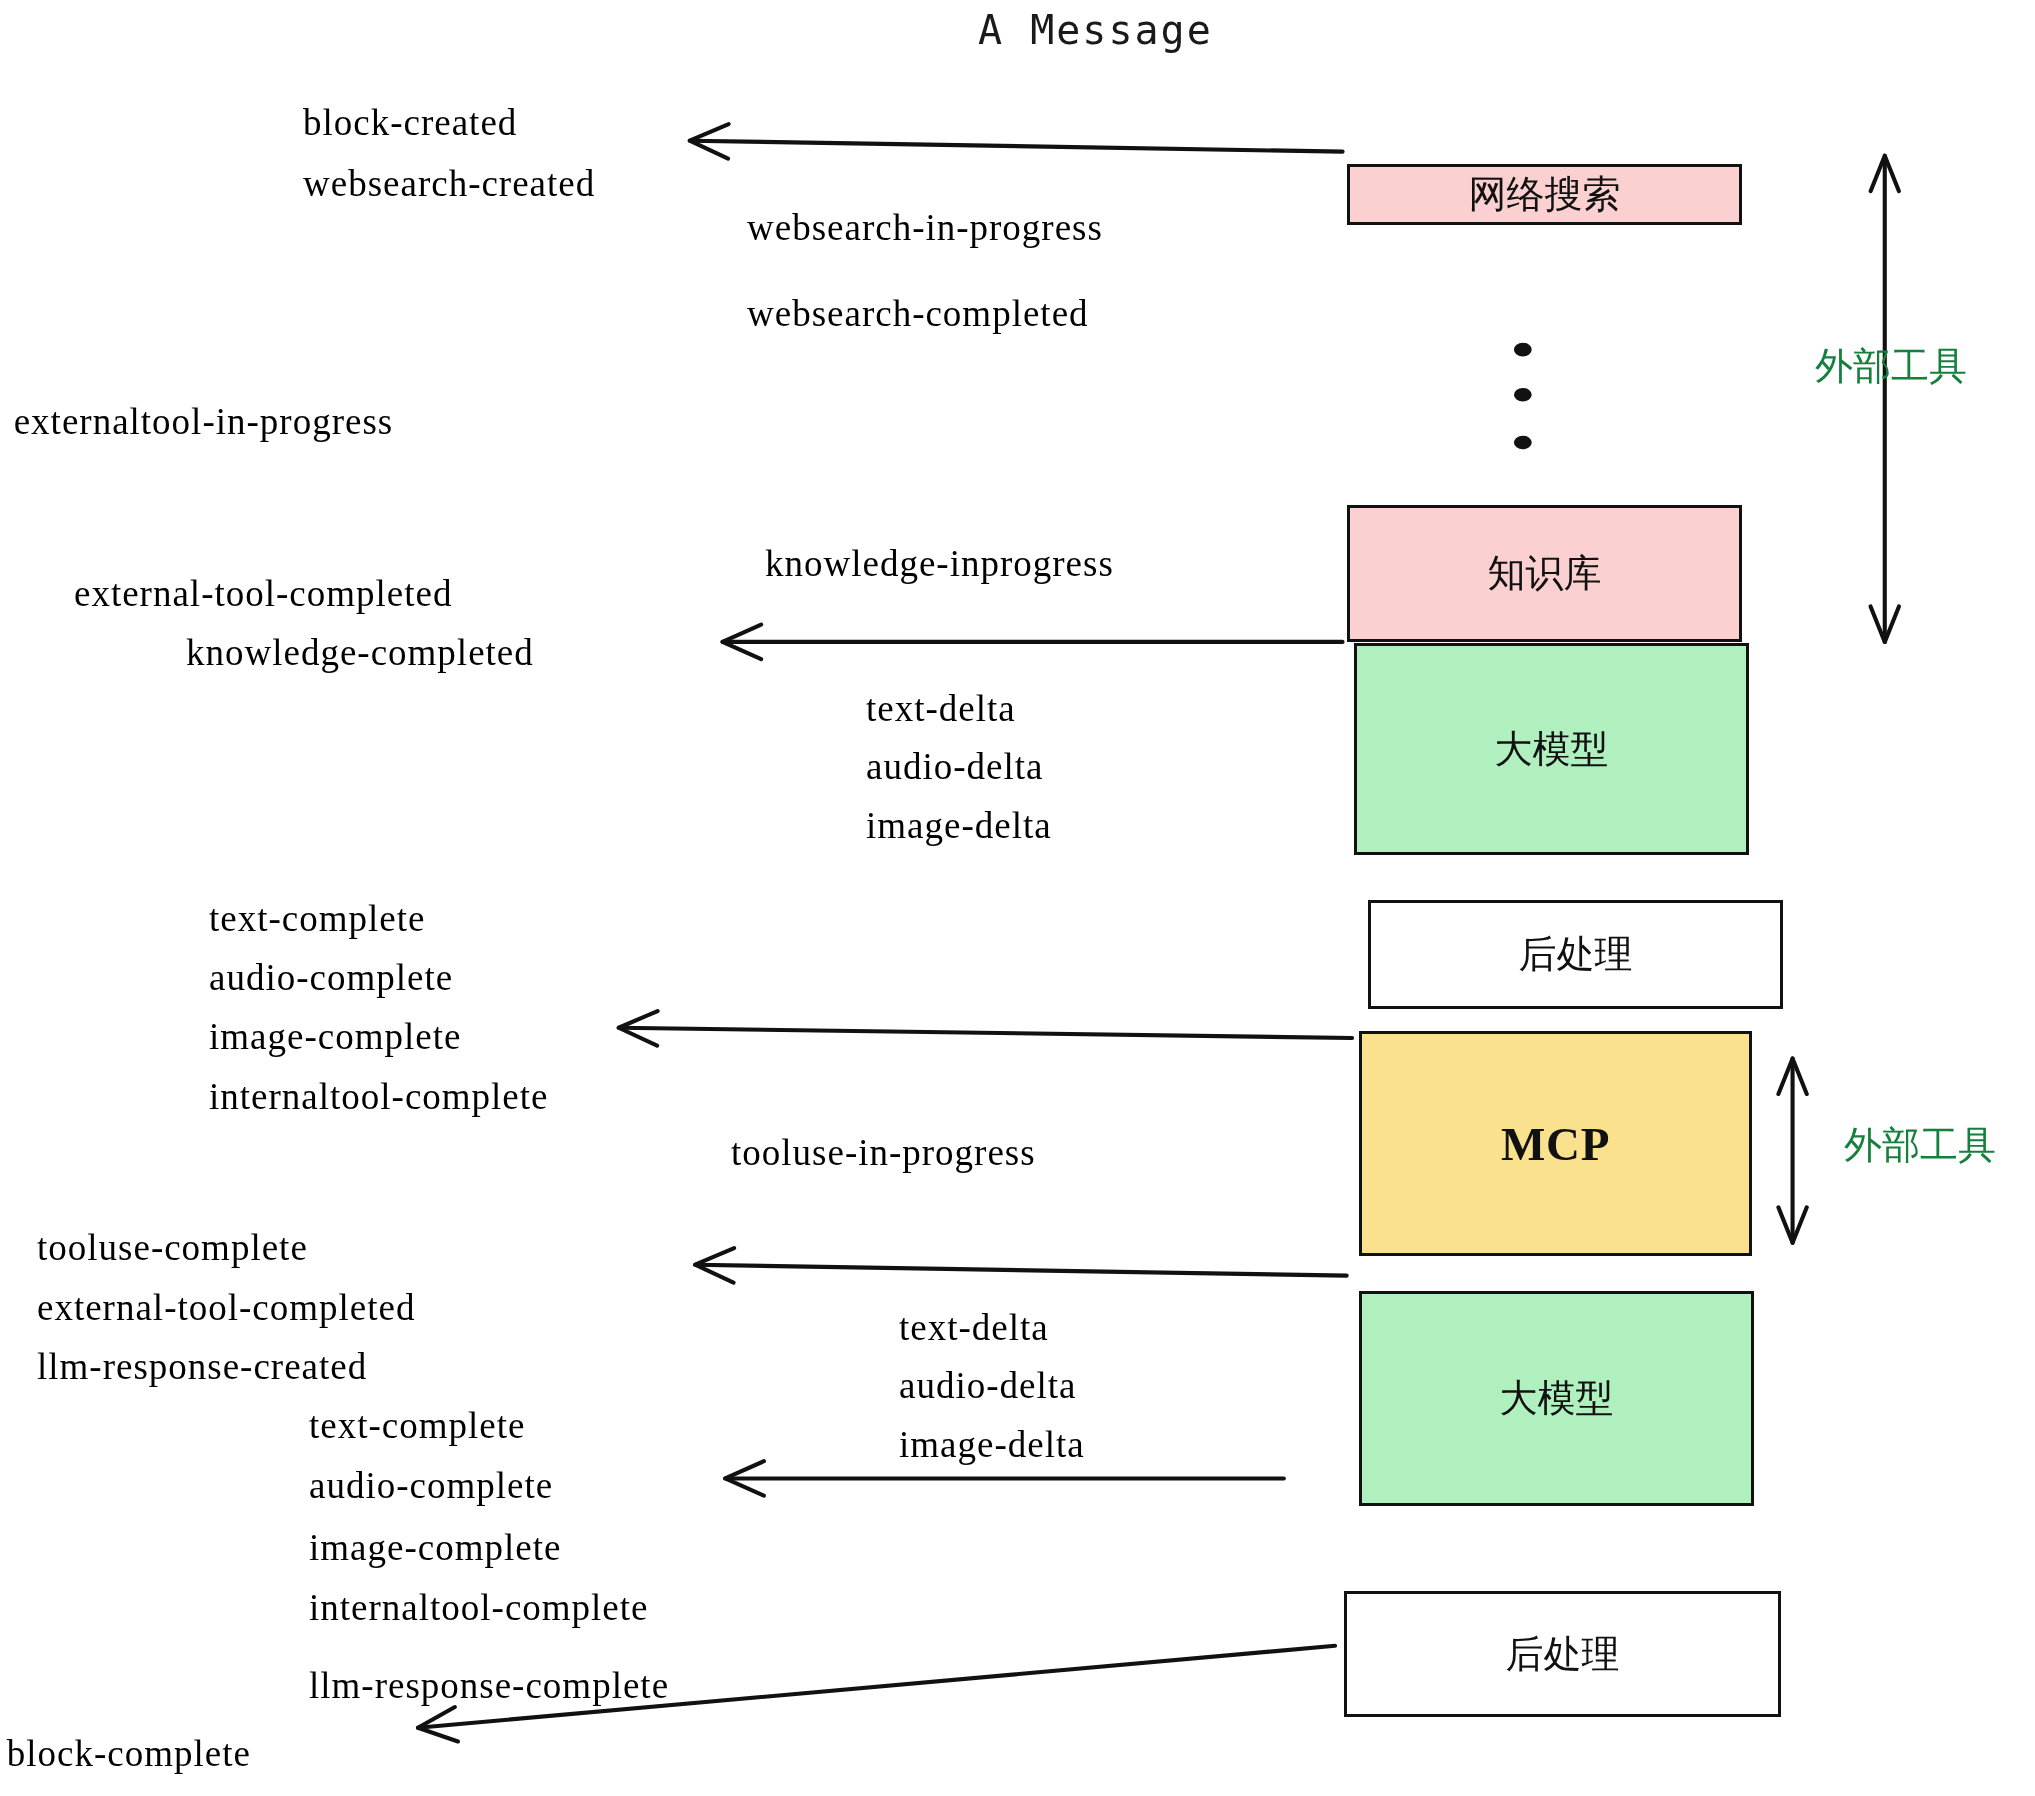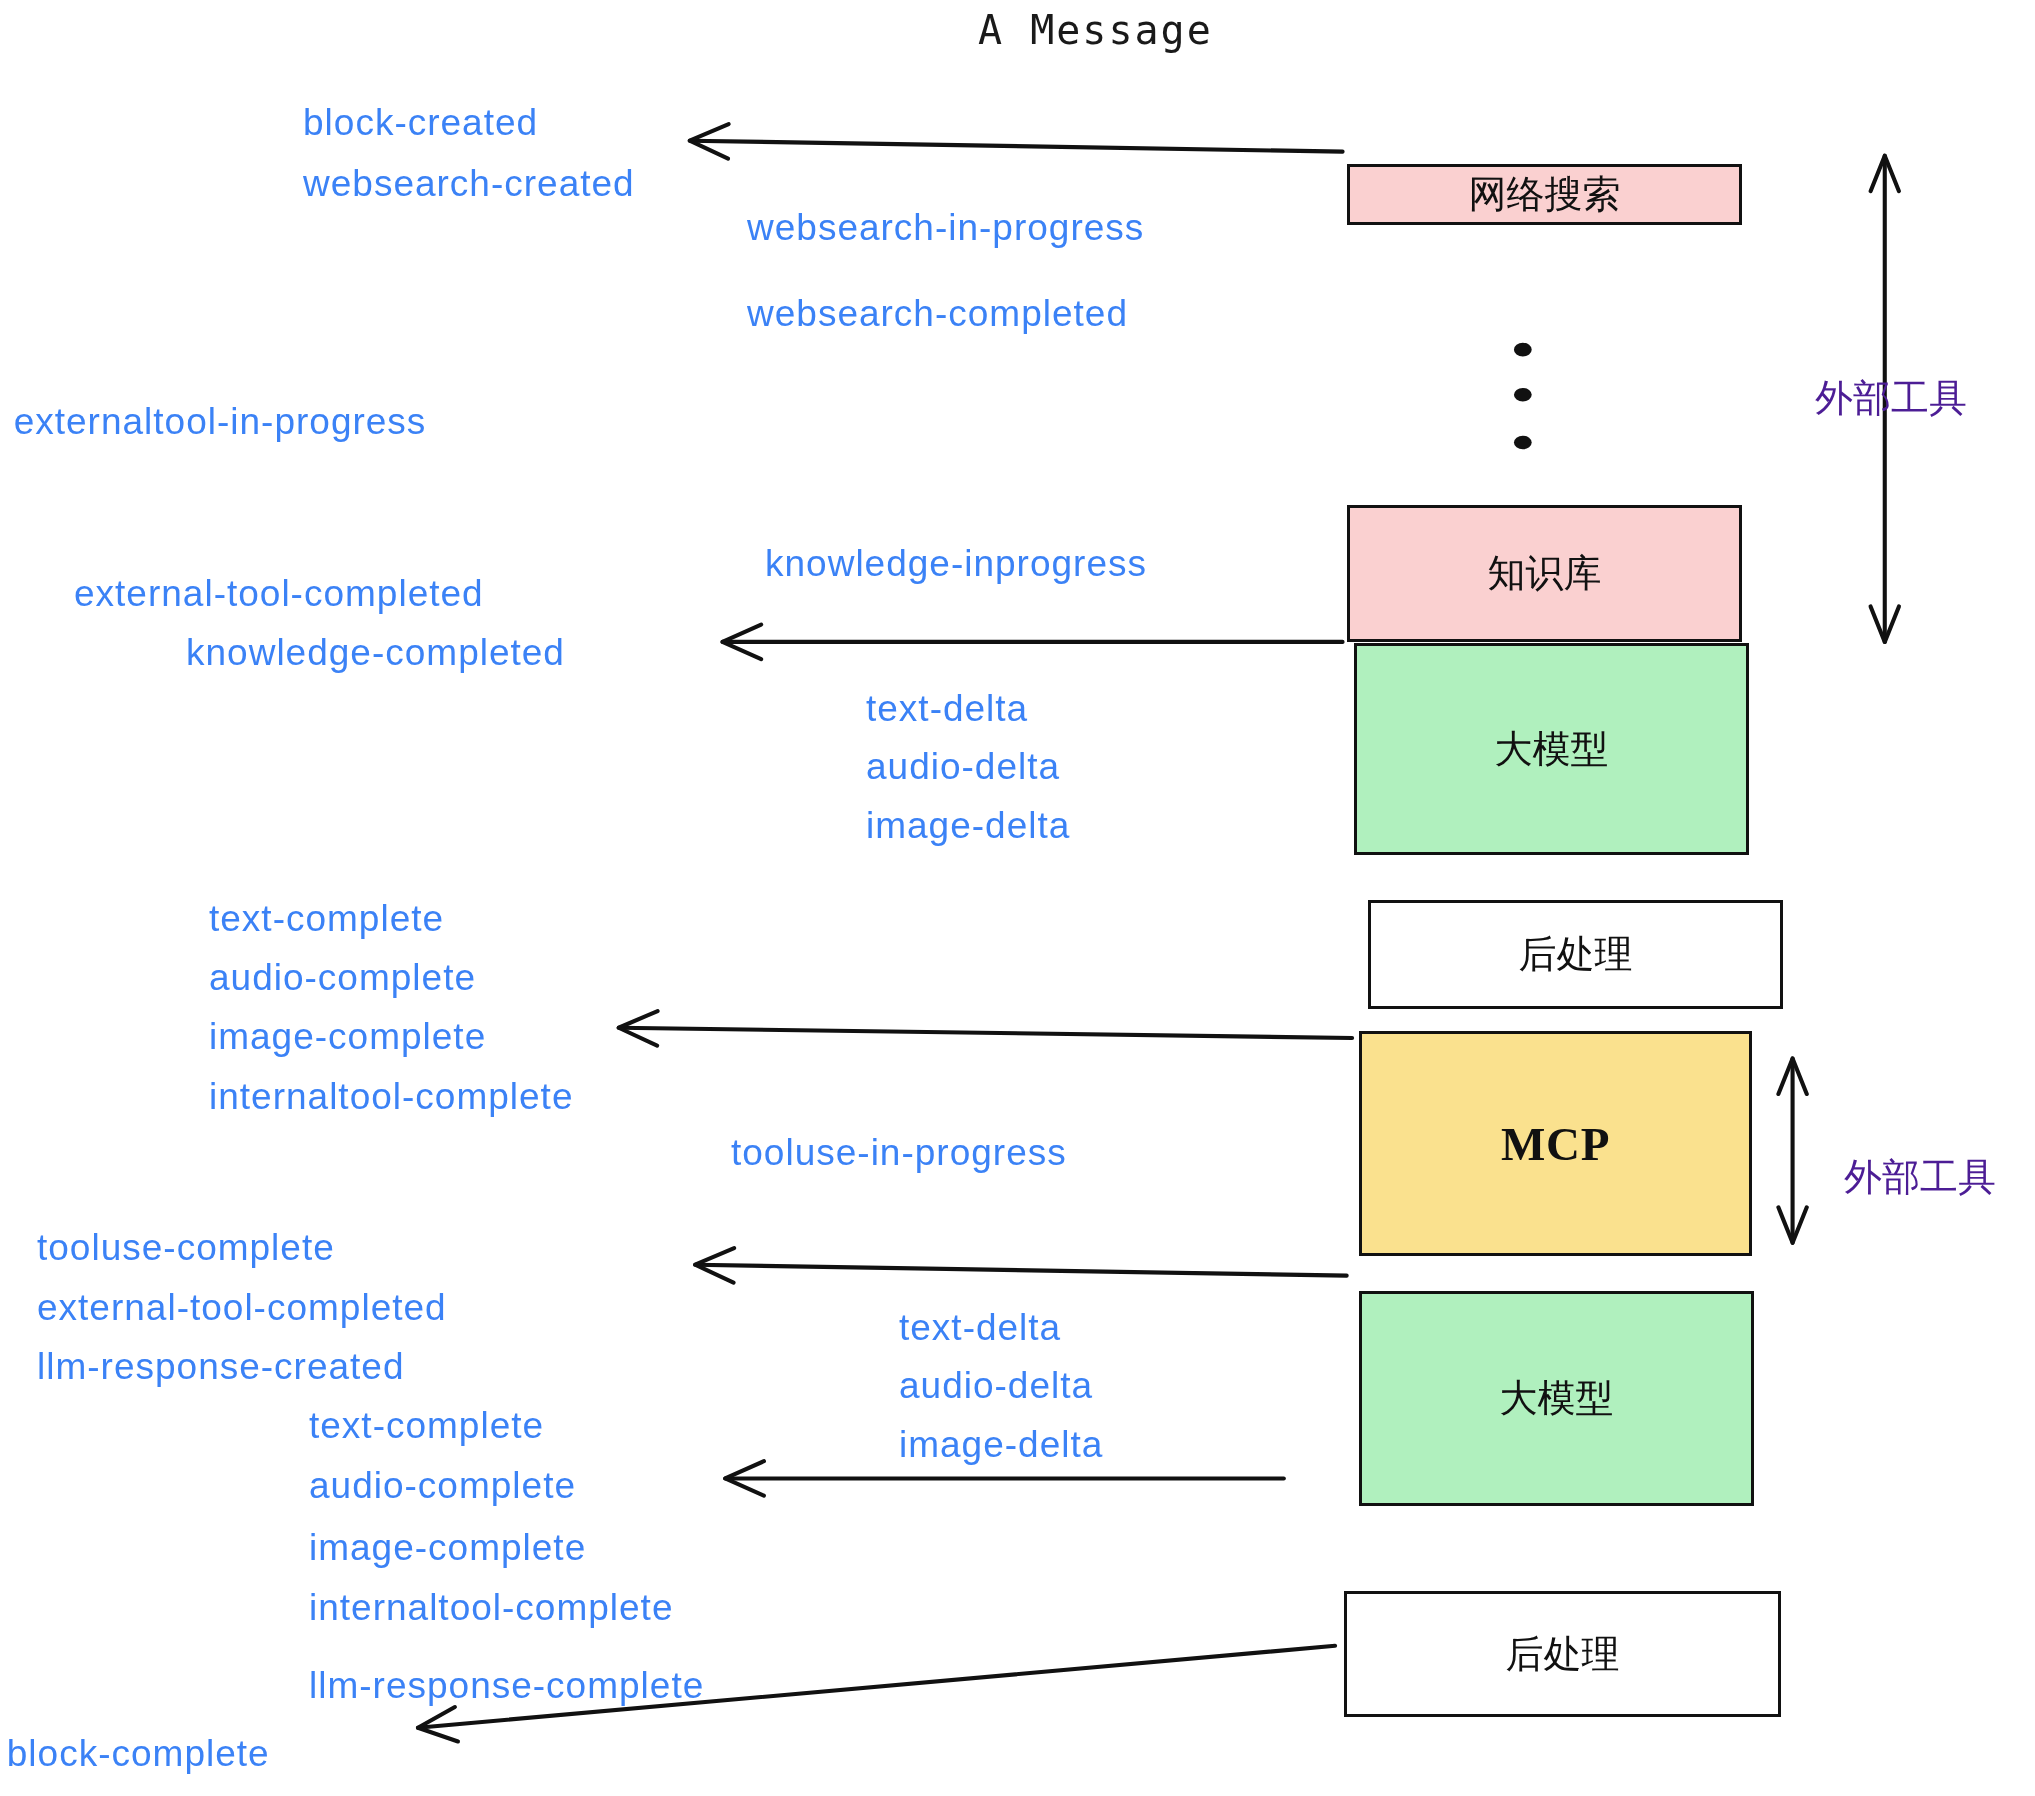--- a/index.html
+++ b/index.html
@@ -17,24 +17,24 @@
     border-radius: 13px;
   }
   svg#canvas {
     position: absolute;
     left: 0; top: 0;
     width: 2035px;
     height: 1796px;
   }
   .evt {
     position: absolute;
-    font-family: Liberation Sans, sans-serif;
+    font-family: Liberation Serif, serif;
     font-size: 37px;
     letter-spacing: 1px;
-    color: #3b82f6;
+    color: #000000;
     white-space: nowrap;
     line-height: 1;
   }
   .title {
     position: absolute;
     font-family: "DejaVu Sans Mono", "Liberation Mono", monospace;
     font-size: 40px;
     letter-spacing: 2px;
     color: #1a1a1a;
     white-space: nowrap;
@@ -54,23 +54,22 @@
   .boxlabel.mono {
     font-family: Liberation Serif, serif;
     font-size: 47px;
     font-weight: bold;
     letter-spacing: 0.7px;
   }
   .grouplabel {
     position: absolute;
     font-family: "DejaVu Sans", "Liberation Sans", sans-serif;
     font-size: 38px;
-    color: #4c1d95;
+    color: #15803d;
     white-space: nowrap;
-    margin-top: 32px;
   }
   .nodebox {
     position: absolute;
     box-sizing: border-box;
     border: 3.4px solid #111111;
   }
 </style>
 </head>
 <body>
 

